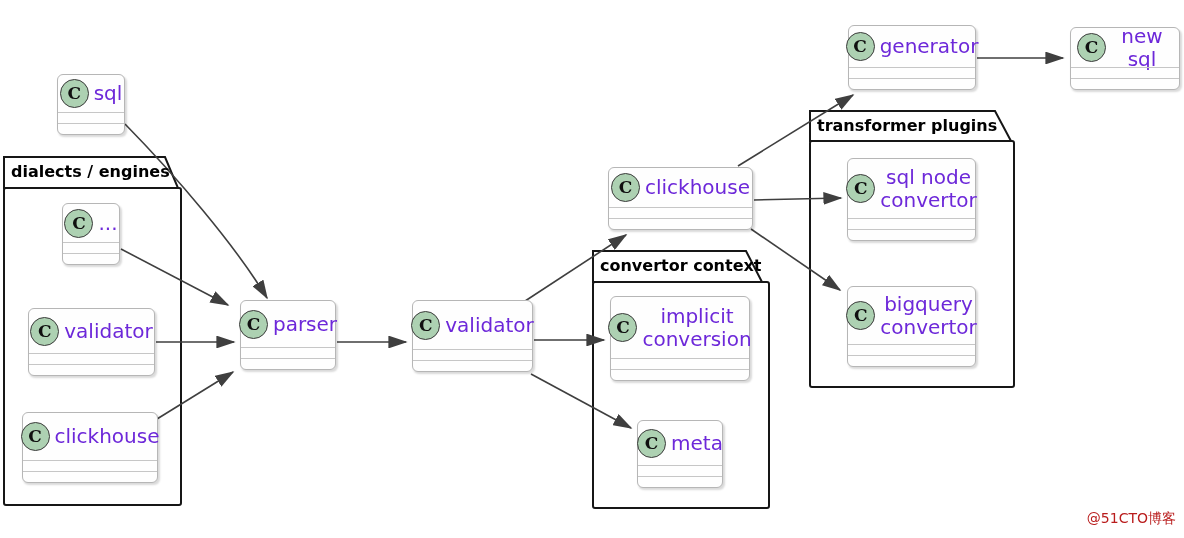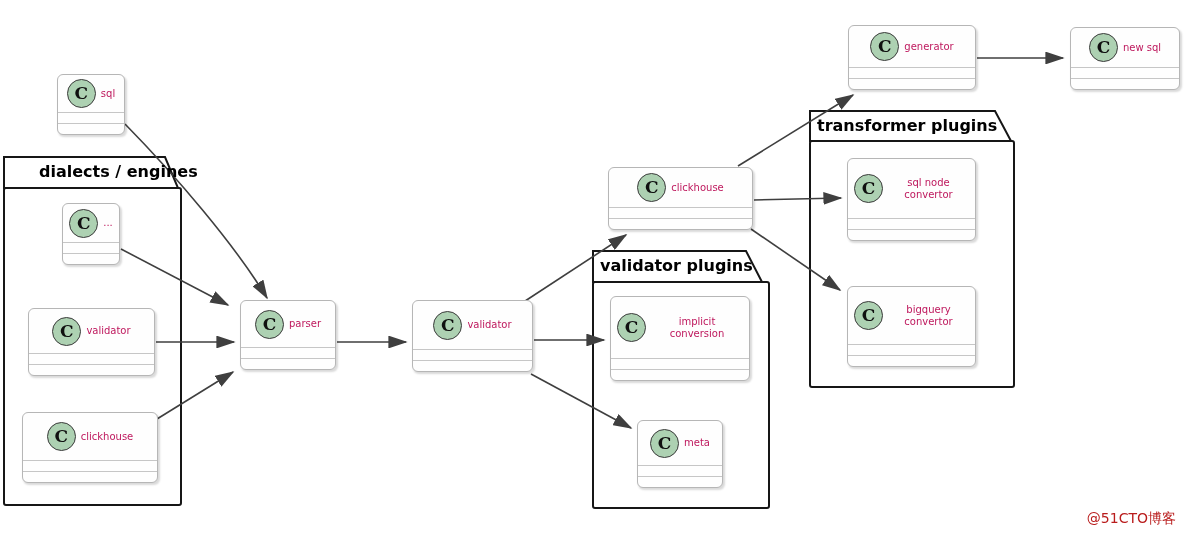--- a/index.html
+++ b/index.html
@@ -20,21 +20,21 @@
     gap:5px;padding:2px 6px;min-height:0;
   }
   .c-circle{
     flex:0 0 auto;width:29px;height:29px;border-radius:50%;
     background:#add1b2;border:1.4px solid #3b3b3b;box-sizing:border-box;
     display:flex;align-items:center;justify-content:center;
     font-family:"DejaVu Serif","Liberation Serif",serif;
     font-size:17px;font-weight:600;color:#101010;line-height:1;
   }
   .class-label{
-    color:#be185d;font-size:10px;line-height:1.12;text-align:center;
+    color:#6d28d9;font-size:20px;line-height:1.12;text-align:center;
     white-space:pre-line;
   }
   .class-sep{height:10px;border-top:1px solid #c6c6c6;}
   
   .pkg-title{
     position:absolute;box-sizing:border-box;
     font-size:16px;font-weight:bold;color:#000000;
     padding:5px 4px 16px 7px;letter-spacing:0px;white-space:nowrap;
   }
   
@@ -79,22 +79,22 @@
       <path d="M519,305 L626,235" marker-end="url(#arrow)"></path>
       <path d="M534,340 L604,340" marker-end="url(#arrow)"></path>
       <path d="M531,374 L631,428" marker-end="url(#arrow)"></path>
       <path d="M738,166 L853,95" marker-end="url(#arrow)"></path>
       <path d="M754,200 L841,198" marker-end="url(#arrow)"></path>
       <path d="M751,229 L840,290" marker-end="url(#arrow)"></path>
       <path d="M977,58 L1063,58" marker-end="url(#arrow)"></path>
     </g>
   </svg>
 
-  <div class="pkg-title" style="left:4px;top:157px;width:160px;height:31px;margin-left:28px;">dialects / engines</div>
-  <div class="pkg-title" style="left:593px;top:251px;width:152px;height:31px;">validator plugins</div>
+  <div class="pkg-title" style="left:4px;top:157px;width:160px;height:31px;">dialects / engines</div>
+  <div class="pkg-title" style="left:593px;top:251px;width:152px;height:31px;">convertor context</div>
   <div class="pkg-title" style="left:810px;top:111px;width:184px;height:30px;">transformer plugins</div>
 
   <div class="class-box" style="left:57px;top:74px;width:68px;height:61px;">
     <div class="class-title">
       <span class="c-circle">C</span>
       <span class="class-label">sql</span>
     </div>
     <div class="class-sep"></div>
     <div class="class-sep"></div>
   </div>

